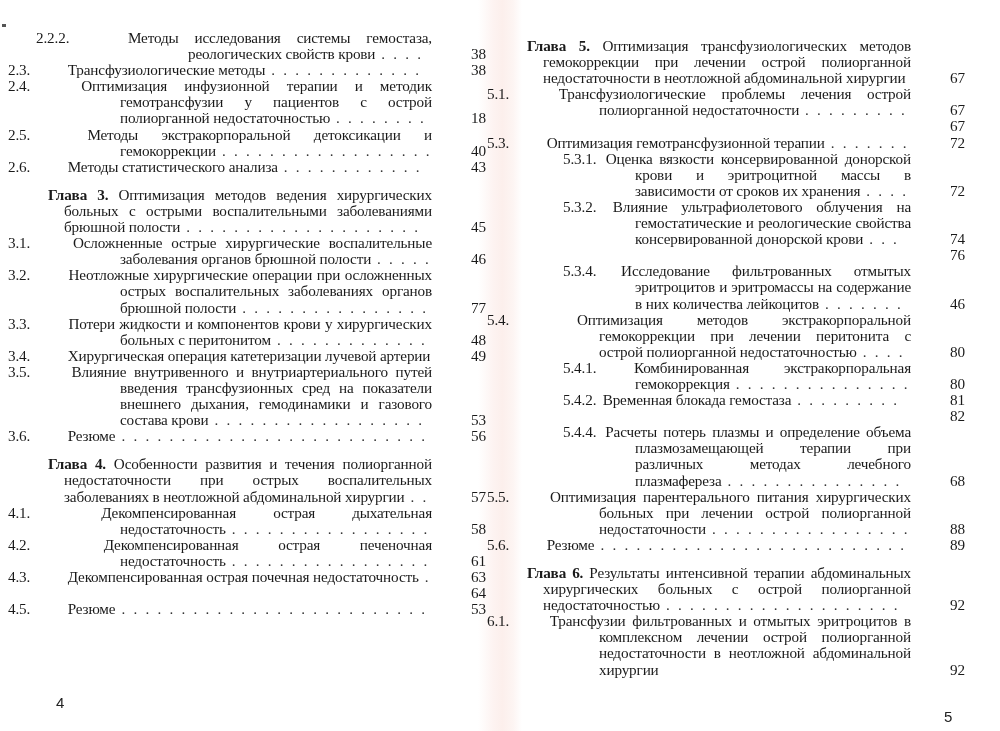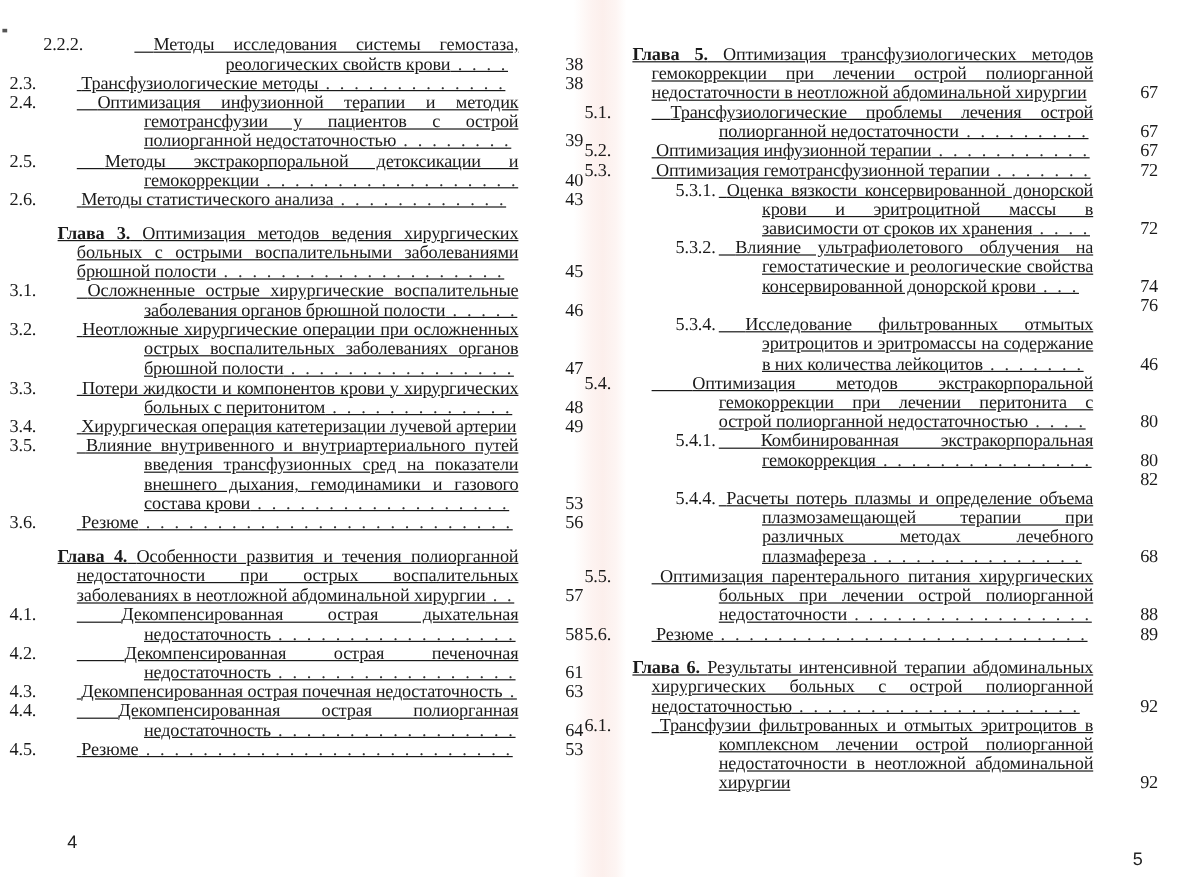--- a/index.html
+++ b/index.html
@@ -48,21 +48,20 @@
       position: relative;
       display: flex;
       align-items: flex-end;
       margin-bottom: 0;
     }
     .entry .body {
       flex: 0 0 auto;
       width: 384px;
       position: relative;
       text-align: justify;
-      text-decoration: underline;
     }
     .entry .num {
       display: inline-block;
       white-space: pre;
     }
     .entry .text {
       display: inline;
     }
     .entry .leader {
       color: #333;
@@ -113,21 +112,21 @@
       <div class="entry lvl-2-left">
         <div class="body"><span class="num">2.2.2.</span> <span class="text">Методы исследования системы гемостаза, реологических свойств крови</span><span class="leader"> . . . .</span></div>
         <div class="page-no">38</div>
       </div>
       <div class="entry lvl-1">
         <div class="body"><span class="num">2.3.</span> <span class="text">Трансфузиологические методы</span><span class="leader"> . . . . . . . . . . . . .</span></div>
         <div class="page-no">38</div>
       </div>
       <div class="entry lvl-1">
         <div class="body"><span class="num">2.4.</span> <span class="text">Оптимизация инфузионной терапии и методик гемотрансфузии у пациентов с острой полиорганной недостаточностью</span><span class="leader"> . . . . . . . .</span></div>
-        <div class="page-no">39</div>
+        <div class="page-no">18</div>
       </div>
       <div class="entry lvl-1">
         <div class="body"><span class="num">2.5.</span> <span class="text">Методы экстракорпоральной детоксикации и гемокоррекции</span><span class="leader"> . . . . . . . . . . . . . . . . . .</span></div>
         <div class="page-no">40</div>
       </div>
       <div class="entry lvl-1">
         <div class="body"><span class="num">2.6.</span> <span class="text">Методы статистического анализа</span><span class="leader"> . . . . . . . . . . . .</span></div>
         <div class="page-no">43</div>
       </div>
 
@@ -136,21 +135,21 @@
       <div class="entry lvl-ch">
         <div class="body"><span class="chapter-label">Глава 3.</span> <span class="text">Оптимизация методов ведения хирургических больных с острыми воспалительными заболеваниями брюшной полости</span><span class="leader"> . . . . . . . . . . . . . . . . . . . .</span></div>
         <div class="page-no">45</div>
       </div>
       <div class="entry lvl-1">
         <div class="body"><span class="num">3.1.</span> <span class="text">Осложненные острые хирургические воспалительные заболевания органов брюшной полости</span><span class="leader"> . . . . .</span></div>
         <div class="page-no">46</div>
       </div>
       <div class="entry lvl-1">
         <div class="body"><span class="num">3.2.</span> <span class="text">Неотложные хирургические операции при осложненных острых воспалительных заболеваниях органов брюшной полости</span><span class="leader"> . . . . . . . . . . . . . . . .</span></div>
-        <div class="page-no">47</div>
+        <div class="page-no">77</div>
       </div>
       <div class="entry lvl-1">
         <div class="body"><span class="num">3.3.</span> <span class="text">Потери жидкости и компонентов крови у хирургических больных с перитонитом</span><span class="leader"> . . . . . . . . . . . . .</span></div>
         <div class="page-no">48</div>
       </div>
       <div class="entry lvl-1">
         <div class="body"><span class="num">3.4.</span> <span class="text">Хирургическая операция катетеризации лучевой артерии</span><span class="leader"></span></div>
         <div class="page-no">49</div>
       </div>
       <div class="entry lvl-1">
@@ -174,21 +173,20 @@
       </div>
       <div class="entry lvl-1">
         <div class="body"><span class="num">4.2.</span> <span class="text">Декомпенсированная острая печеночная недостаточность</span><span class="leader"> . . . . . . . . . . . . . . . . .</span></div>
         <div class="page-no">61</div>
       </div>
       <div class="entry lvl-1">
         <div class="body"><span class="num">4.3.</span> <span class="text">Декомпенсированная острая почечная недостаточность</span><span class="leader"> .</span></div>
         <div class="page-no">63</div>
       </div>
       <div class="entry lvl-1">
-        <div class="body"><span class="num">4.4.</span> <span class="text">Декомпенсированная острая полиорганная недостаточность</span><span class="leader"> . . . . . . . . . . . . . . . . .</span></div>
         <div class="page-no">64</div>
       </div>
       <div class="entry lvl-1">
         <div class="body"><span class="num">4.5.</span> <span class="text">Резюме</span><span class="leader"> . . . . . . . . . . . . . . . . . . . . . . . . . .</span></div>
         <div class="page-no">53</div>
       </div>
     </div>
   </div>
   <div class="folio folio-left">4</div>
 
@@ -197,21 +195,20 @@
 
       <div class="entry lvl-ch">
         <div class="body"><span class="chapter-label">Глава 5.</span> <span class="text">Оптимизация трансфузиологических методов гемокоррекции при лечении острой полиорганной недостаточности в неотложной абдоминальной хирургии</span><span class="leader"></span></div>
         <div class="page-no">67</div>
       </div>
       <div class="entry lvl-1">
         <div class="body"><span class="num">5.1.</span> <span class="text">Трансфузиологические проблемы лечения острой полиорганной недостаточности</span><span class="leader"> . . . . . . . . .</span></div>
         <div class="page-no">67</div>
       </div>
       <div class="entry lvl-1">
-        <div class="body"><span class="num">5.2.</span> <span class="text">Оптимизация инфузионной терапии</span><span class="leader"> . . . . . . . . . . .</span></div>
         <div class="page-no">67</div>
       </div>
       <div class="entry lvl-1">
         <div class="body"><span class="num">5.3.</span> <span class="text">Оптимизация гемотрансфузионной терапии</span><span class="leader"> . . . . . . .</span></div>
         <div class="page-no">72</div>
       </div>
       <div class="entry lvl-2">
         <div class="body"><span class="num">5.3.1.</span> <span class="text">Оценка вязкости консервированной донорской крови и эритроцитной массы в зависимости от сроков их хранения</span><span class="leader"> . . . .</span></div>
         <div class="page-no">72</div>
       </div>
@@ -226,20 +223,24 @@
         <div class="body"><span class="num">5.3.4.</span> <span class="text">Исследование фильтрованных отмытых эритроцитов и эритромассы на содержание в них количества лейкоцитов</span><span class="leader"> . . . . . . .</span></div>
         <div class="page-no">46</div>
       </div>
       <div class="entry lvl-1">
         <div class="body"><span class="num">5.4.</span> <span class="text">Оптимизация методов экстракорпоральной гемокоррекции при лечении перитонита с острой полиорганной недостаточностью</span><span class="leader"> . . . .</span></div>
         <div class="page-no">80</div>
       </div>
       <div class="entry lvl-2">
         <div class="body"><span class="num">5.4.1.</span> <span class="text">Комбинированная экстракорпоральная гемокоррекция</span><span class="leader"> . . . . . . . . . . . . . . .</span></div>
         <div class="page-no">80</div>
+      </div>
+      <div class="entry lvl-2">
+        <div class="body"><span class="num">5.4.2.</span> <span class="text">Временная блокада гемостаза</span><span class="leader"> . . . . . . . . .</span></div>
+        <div class="page-no">81</div>
       </div>
       <div class="entry lvl-2">
         <div class="page-no">82</div>
       </div>
       <div class="entry lvl-2">
         <div class="body"><span class="num">5.4.4.</span> <span class="text">Расчеты потерь плазмы и определение объема плазмозамещающей терапии при различных методах лечебного плазмафереза</span><span class="leader"> . . . . . . . . . . . . . . .</span></div>
         <div class="page-no">68</div>
       </div>
       <div class="entry lvl-1">
         <div class="body"><span class="num">5.5.</span> <span class="text">Оптимизация парентерального питания хирургических больных при лечении острой полиорганной недостаточности</span><span class="leader"> . . . . . . . . . . . . . . . . .</span></div>

